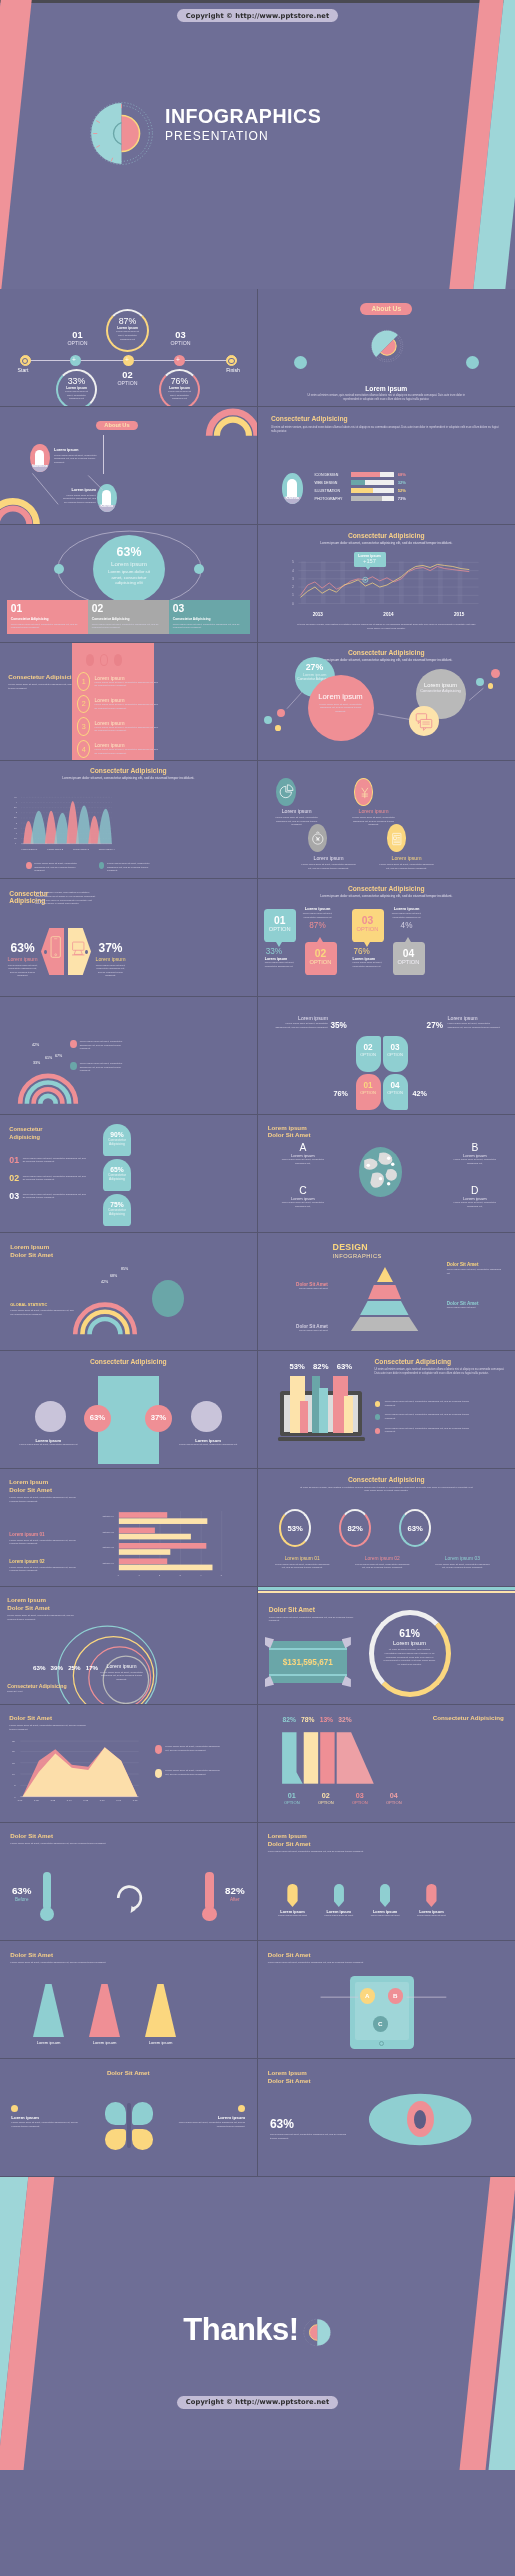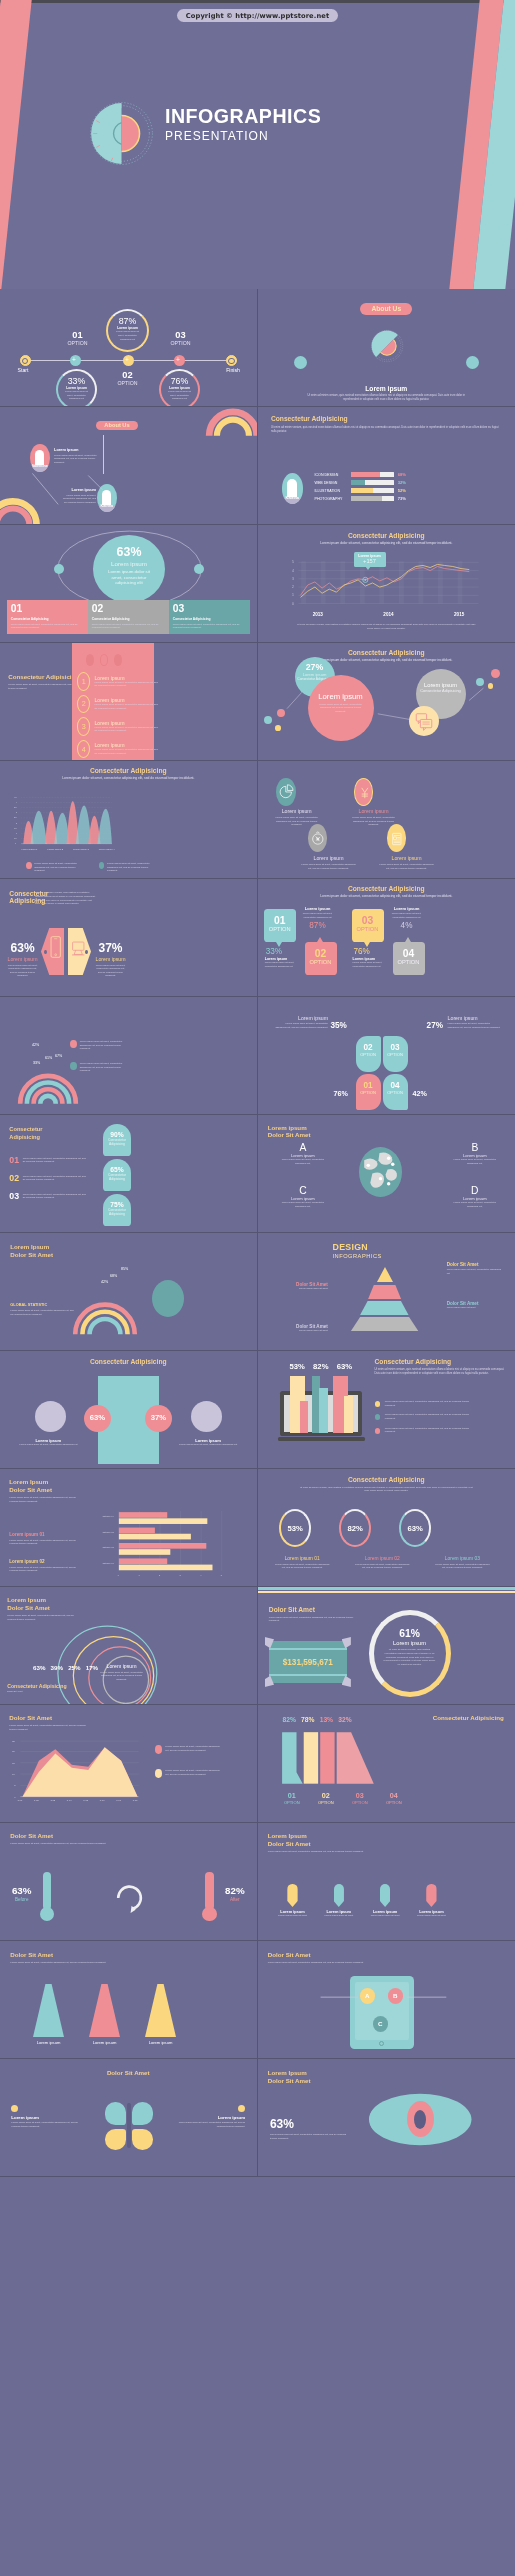--- a/index.html
+++ b/index.html
@@ -1278,15 +1278,35 @@
         <div style="position:absolute;left:111px;top:32px;width:103px;height:57px;">
           <div style="position:absolute;left:0;top:0;width:103px;height:57px;background:#8fcfd1;border-radius:50%/50%;clip-path:ellipse(50% 45% at 50% 50%);"></div>
           <div class="dot" style="position:absolute;left:38px;top:10.3px;width:27px;height:36px;background:#ef8f95;"></div>
           <div class="dot" style="position:absolute;left:45px;top:18.5px;width:12.4px;height:19.6px;background:#5d5d85;"></div>
         </div>
       </div>
     </div>
 
   </div>
 
+  <div class="thanks">
+    <div class="stripe-l-teal"></div>
+    <div class="stripe-l-pink"></div>
+    <div class="stripe-r-pink"></div>
+    <div class="stripe-r-teal"></div>
+    <div style="position:absolute;left:50%;top:135px;transform:translateX(-50%);display:flex;align-items:center;gap:4.1px;">
+      <div style="font-size:31px;font-weight:700;letter-spacing:-0.5px;">Thanks!</div>
+      <div style="width:29px;height:29px;margin-top:5.2px;">
+        <svg viewBox="0 0 130 130" width="29" height="29">
+          <g stroke="#c5c0d8" stroke-width="1.6" fill="none">
+            <circle cx="65" cy="65" r="60" stroke-dasharray="2 5"></circle>
+          </g>
+          <path d="M65 6 A59 59 0 0 1 65 124 Z" fill="#9ed6d8"></path>
+          <path d="M65 30 A35 35 0 0 0 65 100 Z" fill="#ef8f95"></path>
+          <path d="M65 30 A35 35 0 0 0 65 100" fill="none" stroke="#fbd77f" stroke-width="4"></path>
+        </svg>
+      </div>
+    </div>
+    <div class="copyright-pill">Copyright © http://www.pptstore.net</div>
+  </div>
 
 </div>
 
 
 </body></html>

